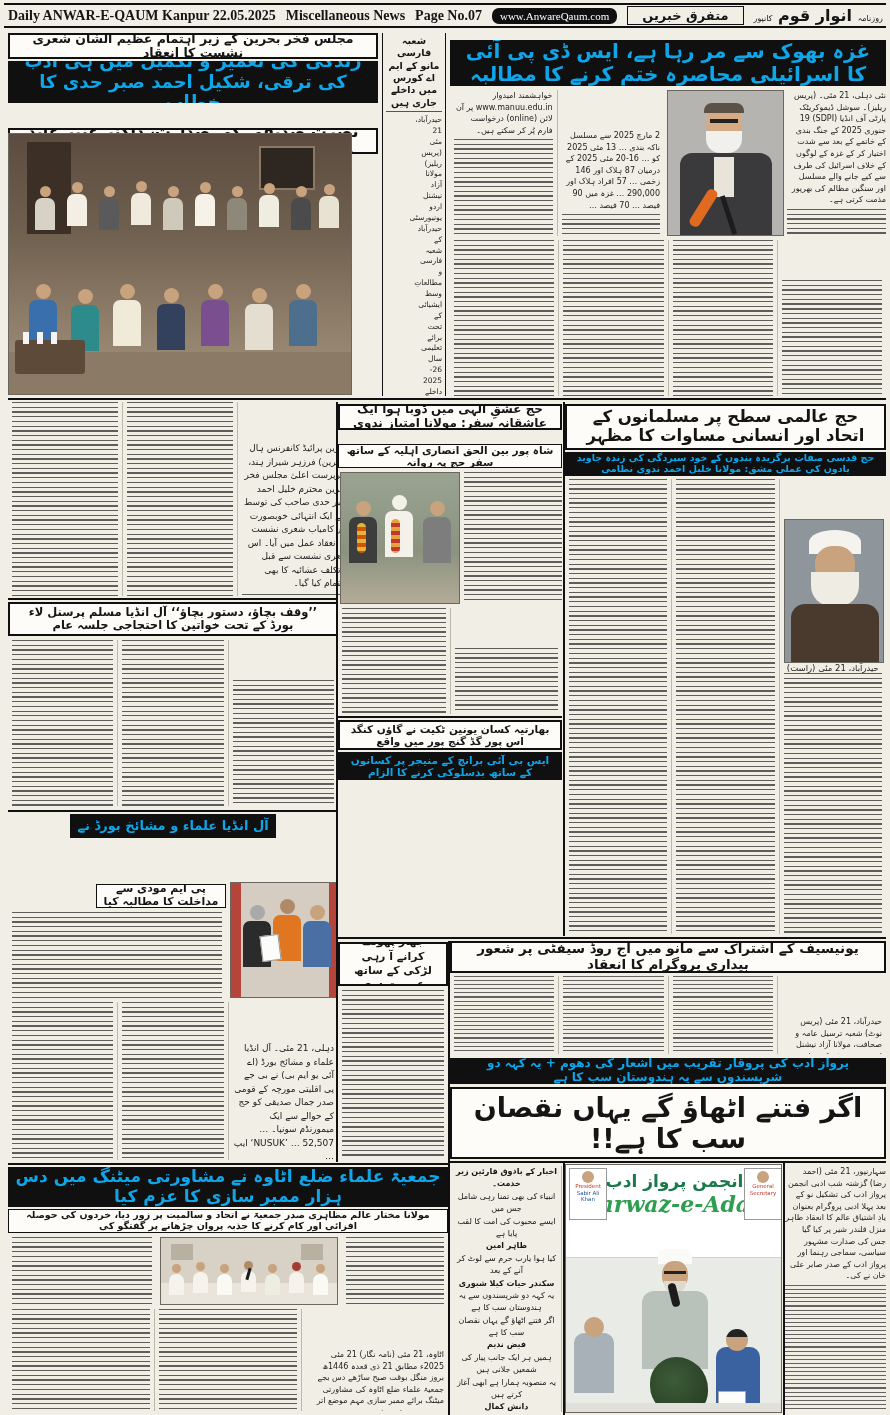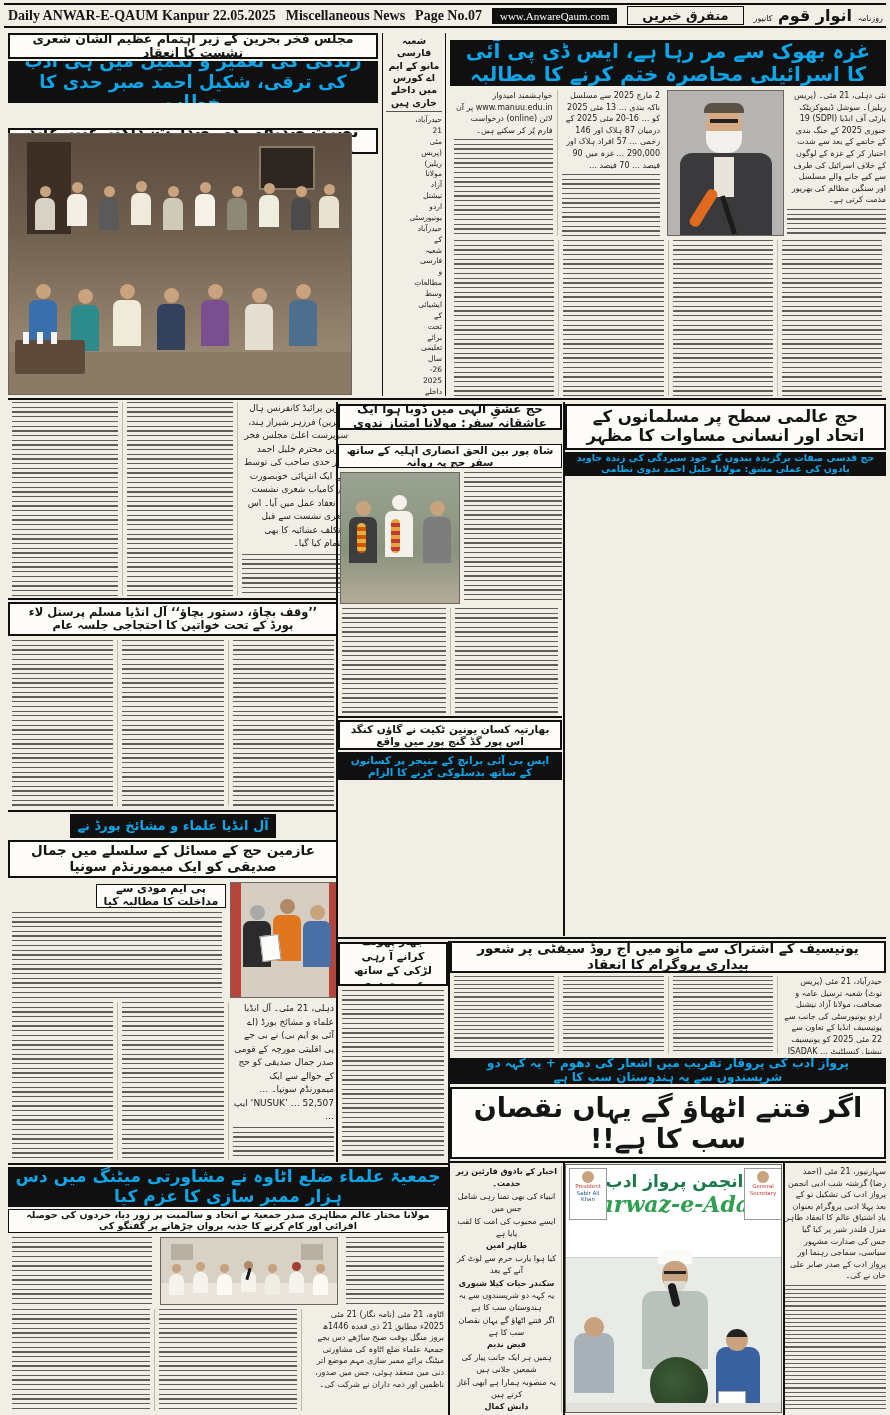--- a/index.html
+++ b/index.html
@@ -9,40 +9,40 @@
   .rtl{direction:rtl;}
   .bar{background:#101010;color:#0ea5e9;display:flex;align-items:center;justify-content:center;
        font-weight:bold;text-align:center;}
   .box{background:#fdfcf8;border:2px solid #101010;display:flex;align-items:center;
        justify-content:center;font-weight:bold;text-align:center;}
   .tx{flex:1;background-image:repeating-linear-gradient(#343434 0 1.3px,transparent 1.3px 4.7px);
       opacity:.78;min-height:8px;}
   .tx.fine{background-image:repeating-linear-gradient(#3a3a3a 0 1.1px,transparent 1.1px 4.1px);}
   .cols{display:flex;flex-direction:row-reverse;}
   .col{flex:1;padding:0 4px;border-right:1px solid #bdb8ac;display:flex;flex-direction:column;overflow:hidden;}
-  .col:first-child{border-right:none;}
+  .col:first-child{border-right:none;margin-top:40px;}
   .ex{font-size:9px;line-height:1.5;text-align:right;direction:rtl;color:#1c1c1c;margin-bottom:3px;}
   .ex.small{font-size:8px;line-height:1.45;}
   .photo{position:absolute;box-sizing:border-box;border:1px solid #6b675e;overflow:hidden;}
   .fg{position:absolute;width:20px;height:46px;}
   .fg::before{content:'';display:block;width:11px;height:11px;border-radius:50%;
       background:var(--h,#c9a27e);margin:0 auto;}
   .fg::after{content:'';display:block;width:100%;height:32px;border-radius:7px 7px 0 0;
       background:var(--s,#eee);margin-top:1px;}
   .fg.big{width:28px;height:64px;} .fg.big::before{width:15px;height:15px;} .fg.big::after{height:46px;}
   .fg.sm{width:15px;height:32px;} .fg.sm::before{width:9px;height:9px;} .fg.sm::after{height:21px;}
   .vr{position:absolute;width:2px;background:#101010;}
   .hr2{position:absolute;height:2px;background:#101010;}
   
   #hdr{position:absolute;left:4px;top:3px;width:882px;height:25px;display:flex;align-items:center;
        gap:5px;border-top:2px solid #101010;border-bottom:2px solid #101010;padding:0 4px;box-sizing:border-box;}
   .hsep{flex:1;height:11px;background:repeating-linear-gradient(#3c3c3c 0 1.4px,transparent 1.4px 3.4px);}
   .hserif{font-family:"Liberation Serif",serif;font-weight:bold;font-size:14px;white-space:nowrap;}
   .hweb{background:#101010;color:#fff;font-family:"Liberation Serif",serif;font-size:11px;
-        padding:2px 8px;white-space:nowrap;}
+        padding:2px 8px;white-space:nowrap;border-radius:7px;}
   .hbox{border:1.5px solid #101010;font-weight:bold;font-size:13px;padding:1px 14px;white-space:nowrap;}
   .mast{font-weight:bold;font-size:16px;white-space:nowrap;}
   .mast small{font-size:8px;font-weight:normal;}
   
   .hl{line-height:1.15;padding:2px 6px;}
   .cap{font-size:8.5px;direction:rtl;text-align:center;color:#222;}
   .pl{position:absolute;}
 </style>
 </head>
 <body>
@@ -160,20 +160,38 @@
     <div class="col">
         <div class="tx"></div>
       </div>
   </div>
 
   <div class="hr2" style="left:8px;top:398px;width:878px;"></div>
 
   <div class="abs box rtl hl" style="left:565px;top:404px;width:321px;height:46px;font-size:16.5px;">حج عالمی سطح پر مسلمانوں کے اتحاد اور انسانی مساوات کا مظہر</div>
   <div class="abs bar rtl hl" style="left:565px;top:452px;width:321px;height:24px;font-size:9.5px;">حج قدسی صفات برگزیدہ بندوں کے خود سپردگی کی زندہ جاوید یادوں کی عملی مشق: مولانا خلیل احمد ندوی نظامی</div>
 
+  <div class="abs cols" style="left:565px;top:479px;width:321px;height:455px;">
+    <div class="col">
+      <div style="position:relative;width:100%;height:142px;border:1px solid #6b675e;background:#8f969b;overflow:hidden;flex:none;">
+        <div class="pl" style="left:24px;top:10px;width:52px;height:24px;border-radius:50% 50% 0 0;background:#f5f3ee;"></div>
+        <div class="pl" style="left:30px;top:26px;width:40px;height:38px;border-radius:45%;background:#c9a27e;"></div>
+        <div class="pl" style="left:26px;top:52px;width:48px;height:34px;border-radius:0 0 20px 20px;background:#efece4;"></div>
+        <div class="pl" style="left:6px;top:84px;width:88px;height:58px;border-radius:14px 14px 0 0;background:#4a3a2e;"></div>
+      </div>
+      <div class="cap">حیدرآباد، 21 مئی (راست)</div>
+      <div class="tx"></div>
+    </div>
+    <div class="col">
+        <div class="tx"></div>
+      </div>
+    <div class="col">
+        <div class="tx"></div>
+      </div>
+  </div>
 
   <div class="abs box rtl hl" style="left:338px;top:404px;width:224px;height:26px;font-size:12px;">حج عشقِ الٰہی میں ڈوبا ہوا ایک عاشقانہ سفر: مولانا امتیاز ندوی</div>
   <div class="abs box rtl hl" style="left:338px;top:444px;width:224px;height:24px;font-size:10.5px;border-width:1.5px;">شاہ پور بین الحق انصاری اہلیہ کے ساتھ سفرِ حج پہ روانہ</div>
 
   <div class="photo" style="left:340px;top:472px;width:120px;height:132px;
        background:linear-gradient(#9aa391 0%,#8a937f 60%,#b3ab98 100%);">
     <i class="fg big" style="left:8px;top:28px;--s:#3d3d3d"></i>
     <i class="fg big" style="left:44px;top:22px;--s:#f4f1ea;--h:#f4f1ea"></i>
     <i class="fg big" style="left:82px;top:28px;--s:#7d7d7d"></i>
     <div class="pl" style="left:50px;top:46px;width:9px;height:34px;border-radius:5px;background:repeating-linear-gradient(#e6a23c 0 4px,#c0392b 4px 8px);"></div>
@@ -212,21 +230,20 @@
     <div class="col">
         <div class="tx"></div>
       </div>
     <div class="col">
         <div class="tx"></div>
       </div>
   </div>
   <div class="hr2" style="left:8px;top:810px;width:330px;"></div>
 
   <div class="abs bar rtl hl" style="left:70px;top:814px;width:206px;height:24px;font-size:13px;">آل انڈیا علماء و مشائخ بورڈ نے</div>
-  <div class="abs box rtl hl" style="left:8px;top:840px;width:330px;height:38px;font-size:13.5px;">عازمین حج کے مسائل کے سلسلے میں جمال صدیقی کو ایک میمورنڈم سونپا</div>
   <div class="abs box rtl hl" style="left:96px;top:884px;width:130px;height:24px;font-size:11px;border-width:1.5px;">پی ایم مودی سے مداخلت کا مطالبہ کیا</div>
 
   <div class="photo" style="left:230px;top:882px;width:108px;height:116px;background:#d5ccc2;">
     <div class="pl" style="left:0;top:0;width:10px;height:116px;background:#b5443a;"></div>
     <div class="pl" style="left:98px;top:0;width:10px;height:116px;background:#b5443a;"></div>
     <i class="fg big" style="left:12px;top:22px;--s:#2b2b2b;--h:#a9a9a9"></i>
     <i class="fg big" style="left:42px;top:16px;--s:#e0761f;--h:#b08a66"></i>
     <i class="fg big" style="left:72px;top:22px;--s:#4a6fa5;--h:#c9a27e"></i>
     <div class="pl" style="left:30px;top:52px;width:17px;height:24px;background:#fcfcfa;border:1px solid #999;transform:rotate(-7deg);"></div>
   </div>

